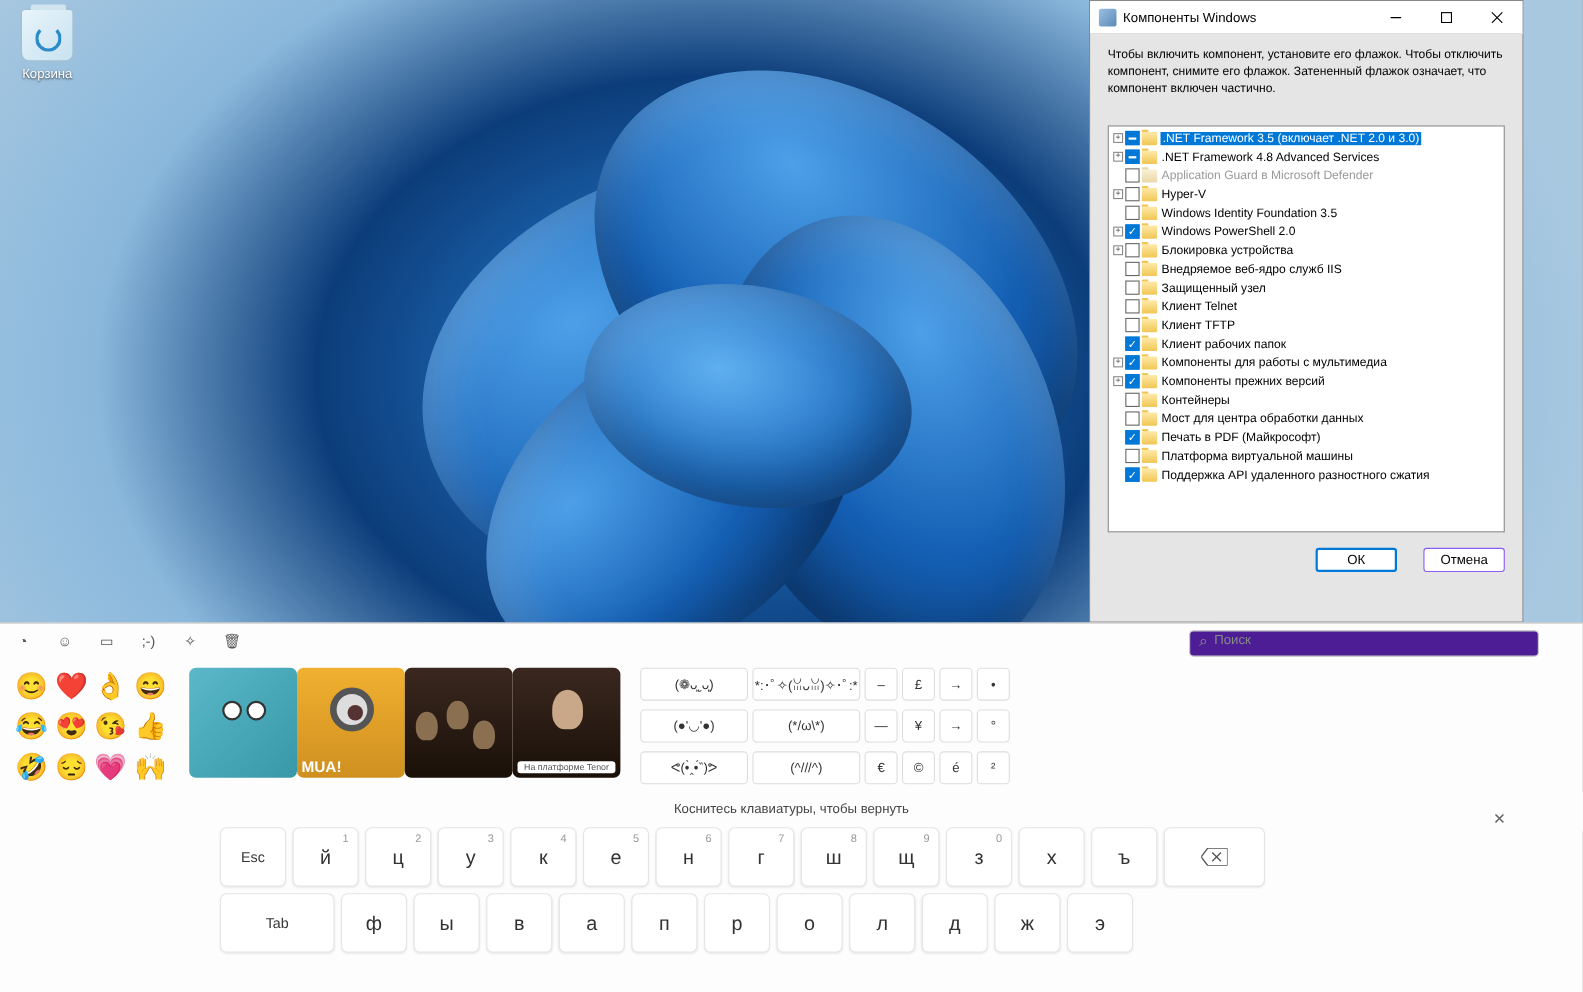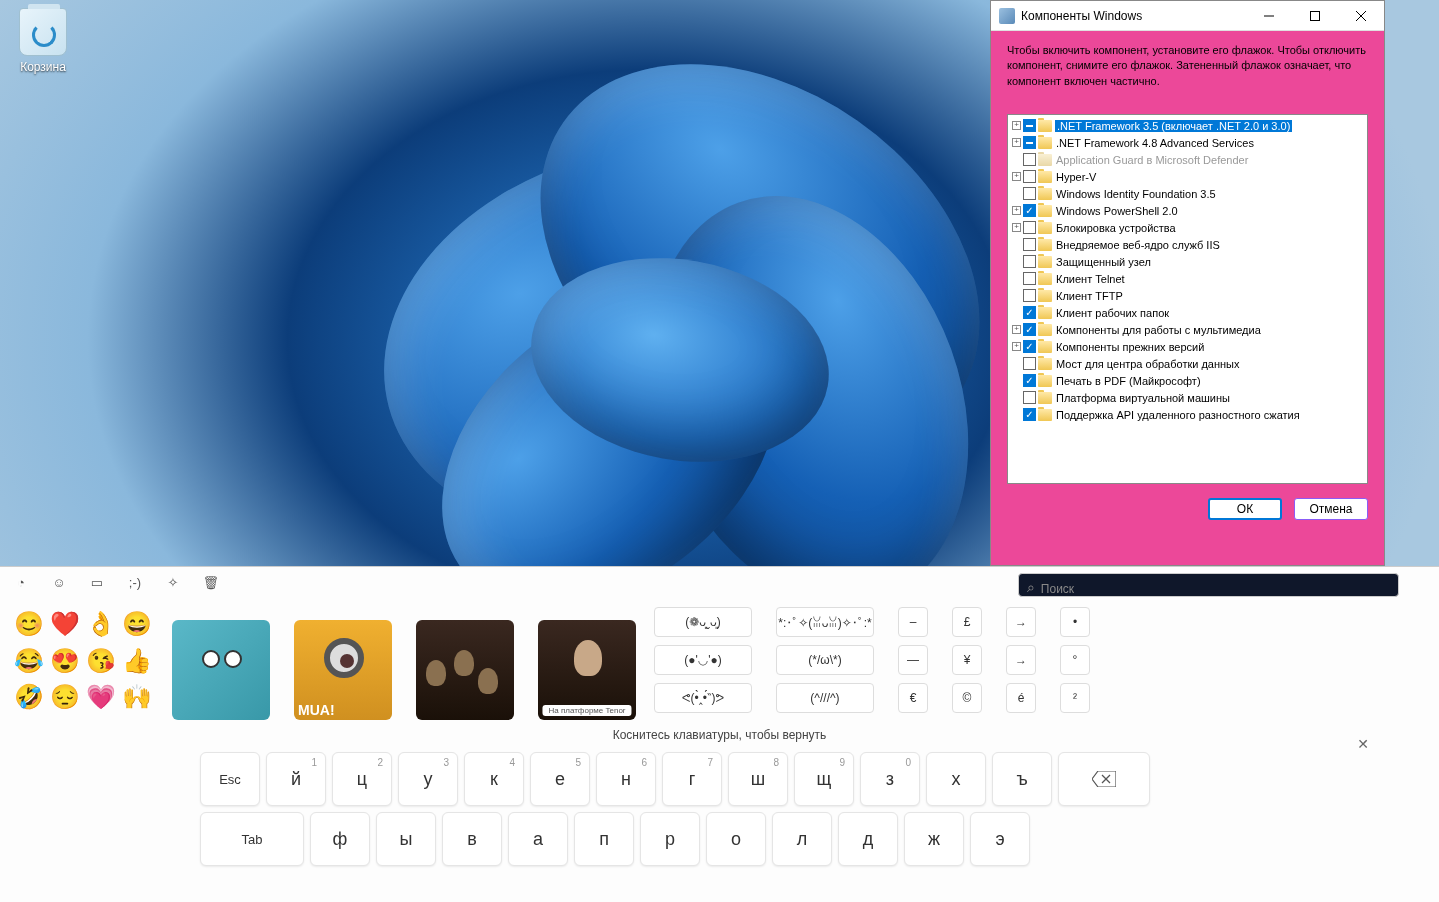--- a/index.html
+++ b/index.html
@@ -39,21 +39,21 @@
 }
 .recycle-arrow {
   position: absolute; top: 14px; left: 12px; width: 24px; height: 24px;
   border: 3px solid #2b8cc9; border-top-color: transparent; border-radius: 50%;
 }
 .desktop-icon-label { color: #fff; font-size: 12px; text-shadow: 0 1px 2px rgba(0,0,0,0.8); }
 
 
 .dialog {
   position: absolute; top: 0; right: 54px; width: 395px; height: 566px;
-  background: #ec4899; border: 1px solid #888;
+  background: #e5e5e5; border: 1px solid #888;
 }
 .titlebar {
   height: 30px; display: flex; align-items: center; padding-left: 8px;
   background: #fff; border-bottom: 1px solid #e0e0e0;
 }
 .titlebar-icon {
   width: 16px; height: 16px; margin-right: 6px;
   background: linear-gradient(135deg, #9bc0e0, #5a8ab8); border-radius: 2px;
 }
 .titlebar-text { font-size: 12px; color: #000; flex: 1; }
@@ -99,69 +99,69 @@
   background: linear-gradient(#ffe9a8, #f0c754); border-radius: 1px; position: relative;
 }
 .tree-folder::before {
   content: ''; position: absolute; top: -2px; left: 0; width: 6px; height: 2px;
   background: #f0c754; border-radius: 1px 1px 0 0;
 }
 .tree-folder.dim { filter: grayscale(40%) opacity(0.7); }
 .tree-label { padding: 0 1px; }
 
 .dialog-buttons {
-  display: flex; justify-content: flex-end; gap: 12px;
+  display: flex; justify-content: flex-end; gap: 24px;
   padding: 14px 16px;
 }
 .dlgbtn {
   min-width: 74px; height: 22px; border: 1px solid #8b5cf6; border-radius: 3px;
   background: #fff; font-size: 12px; cursor: pointer;
 }
 .dlgbtn.primary { border: 2px solid #0078d7; }
 
 
 .emoji-panel {
   position: absolute; top: 566px; left: 0; width: 1439px; height: 190px;
   background: #fdfdfd; border-top: 1px solid #ccc;
 }
 .emoji-toolbar {
   height: 30px; display: flex; align-items: center; padding: 0 12px; gap: 20px;
   color: #555; font-size: 13px;
 }
 .emoji-toolbar .tb-item { cursor: pointer; width: 18px; text-align: center; }
 .emoji-search {
-  position: absolute; top: 6px; right: 40px; width: 381px; height: 24px;
-  border: 1px solid #ccc; border-radius: 4px; display: flex; align-items: flex-end; padding: 0 8px;
-  background: #0f172a; font-size: 12px; color: #888;
+  position: absolute; top: 6px; right: 40px; width: 318px; height: 24px;
+  border: 1px solid #ccc; border-radius: 4px; display: flex; align-items: flex-start; padding: 0 8px;
+  background: #4c1d95; font-size: 12px; color: #888;
 }
 .emoji-search::before { content: '⌕'; margin-right: 6px; font-size: 14px; }
 
 .emoji-content {
   display: flex; padding: 10px 12px 0 12px; gap: 18px; height: 118px;
 }
 .emoji-grid { display: grid; grid-template-columns: repeat(4, 34px); gap: 2px 2px; }
 .emoji-cell { width: 34px; height: 34px; display: flex; align-items: center; justify-content: center; font-size: 24px; cursor: pointer; border-radius: 4px; }
 
-.gif-row { display: flex; gap: 24px; margin-top: 13px; }
+.gif-row { display: flex; gap: 0; }
 .gif-tile {
   width: 98px; height: 100px; border-radius: 6px; cursor: pointer; position: relative; overflow: hidden;
 }
 .gif1 { background: linear-gradient(135deg, #5ab8c8, #3898a8); }
 .clip-eyes { position: absolute; top: 30px; left: 30px; width: 40px; height: 20px; }
 .clip-eyes::before, .clip-eyes::after { content:''; position:absolute; width:14px; height:14px; background:#fff; border-radius:50%; border:2px solid #333; }
 .clip-eyes::after { left: 22px; }
 .gif2 { background: linear-gradient(#f0b030, #d09020); }
 .minion-eye { position:absolute; top:18px; left:30px; width:40px; height:40px; background:#ddd; border-radius:50%; border:6px solid #555; }
 .minion-eye::after { content:''; position:absolute; top:10px; left:10px; width:14px; height:14px; background:#533; border-radius:50%; }
 .mua-label { position:absolute; bottom:2px; left:4px; color:#fff; font-weight:bold; font-size:14px; }
 .gif3, .gif4 { background: linear-gradient(#3a2820, #1a1008); }
 .crowd-blob { position:absolute; width:20px; height:26px; background:#8a7050; border-radius:50% 50% 40% 40%; }
 .tenor-badge { position:absolute; bottom:4px; left:50%; transform:translateX(-50%); background:#fff; color:#555; font-size:8px; padding:1px 6px; border-radius:3px; white-space:nowrap; }
 
-.symbol-panel { display: flex; gap: 24px; }
+.symbol-panel { display: flex; gap: 4px; }
 .sym-col { display: flex; flex-direction: column; gap: 8px; }
 .sym-btn {
   border: 1px solid #ddd; border-radius: 4px; background: #fff;
   display: flex; align-items: center; justify-content: center;
   font-size: 12px; color: #333; cursor: pointer;
 }
 .sym-wide { width: 98px; height: 30px; }
 .sym-sq { width: 30px; height: 30px; }
 
 .panel-footer {
@@ -316,20 +316,26 @@
           <div class="tree-expand">+</div>
           <div class="tree-check checked"></div>
           <div class="tree-folder"></div>
           <span class="tree-label">Компоненты для работы с мультимедиа</span>
         </div>
         <div class="tree-row">
           <div class="tree-expand">+</div>
           <div class="tree-check checked"></div>
           <div class="tree-folder"></div>
           <span class="tree-label">Компоненты прежних версий</span>
+        </div>
+        <div class="tree-row">
+          <div class="tree-spacer"></div>
+          <div class="tree-check "></div>
+          <div class="tree-folder"></div>
+          <span class="tree-label">Контейнеры</span>
         </div>
         <div class="tree-row">
           <div class="tree-spacer"></div>
           <div class="tree-check "></div>
           <div class="tree-folder"></div>
           <span class="tree-label">Мост для центра обработки данных</span>
         </div>
         <div class="tree-row">
           <div class="tree-spacer"></div>
           <div class="tree-check checked"></div>

